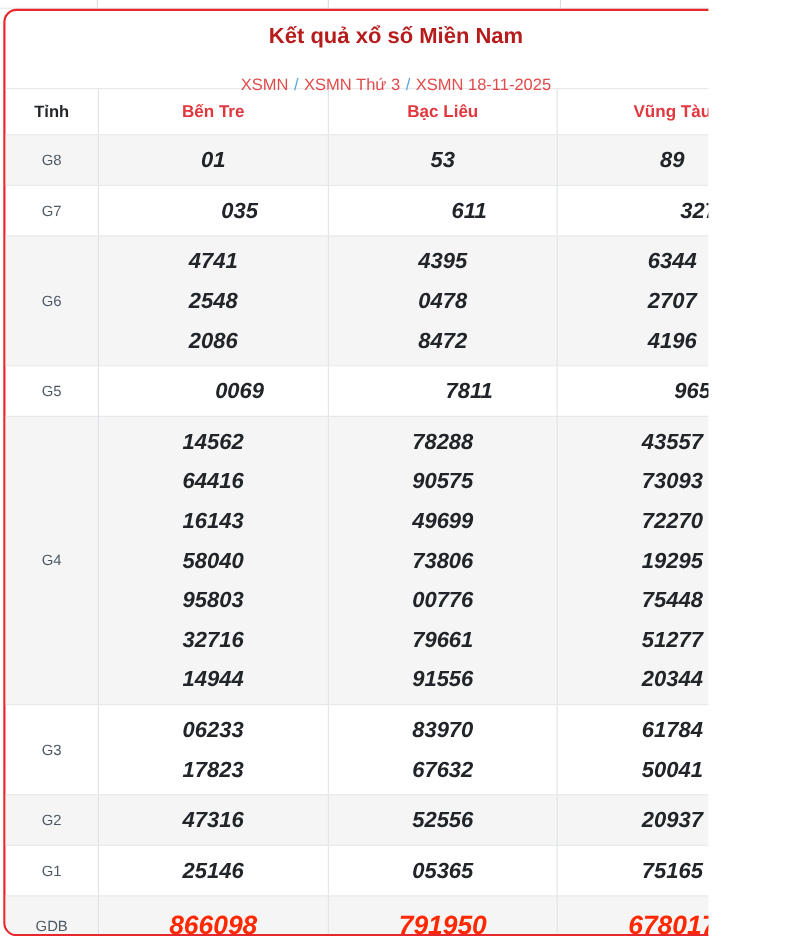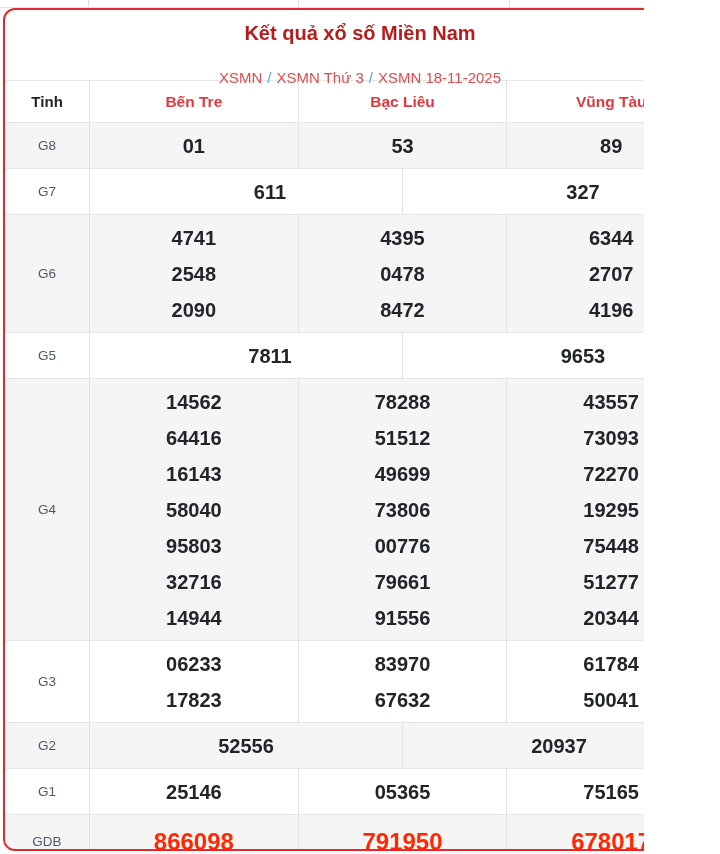--- a/index.html
+++ b/index.html
@@ -23,21 +23,21 @@
 
   .tbl{width:100%;}
   .row{display:flex;align-items:stretch;border-top:1px solid #e5e8ea;box-sizing:border-box;}
   .row.striped{background:#f5f5f6;}
   .cell{display:flex;flex-direction:column;justify-content:center;align-items:center;
         box-sizing:border-box;text-align:center;}
   .cell.lab{width:85px;flex:0 0 85px;border-right:1px solid #e0e3e6;
             font-size:13.5px;color:#4d5a66;}
   .cell.val{flex:1 1 0;font-weight:700;font-size:20px;color:#212529;}
   .cell.val:not(:last-child){border-right:1px solid #e0e3e6;}
-  .cell.val .num{line-height:36px;}
+  .cell.val .num{line-height:36px;font-style:italic;}
   .row.header{height:42px;}
   .row.header .cell{justify-content:center;}
   .row.header .cell.lab{font-size:15px;font-weight:700;color:#212529;}
   .row.header .cell.val{font-size:15.5px;font-weight:700;color:#e0383e;cursor:pointer;}
   .row.gdb .cell.val{color:#ff2800;font-size:24px;}
   .row.gdb .cell.val .num{line-height:1;}
 </style>
 </head>
 <body>
 
@@ -69,67 +69,73 @@
           <div class="cell val">
             <div class="num">53</div>
           </div>
           <div class="cell val">
             <div class="num">89</div>
           </div>
         </div>
         <div class="row" style="height: 46px; gap: 48px;">
           <div class="cell lab">G7</div>
           <div class="cell val">
+            <div class="num">035</div>
+          </div>
+          <div class="cell val">
             <div class="num">611</div>
           </div>
           <div class="cell val">
             <div class="num">327</div>
           </div>
         </div>
         <div class="row striped" style="height: 118px;">
           <div class="cell lab">G6</div>
           <div class="cell val">
             <div class="num">4741</div>
             <div class="num">2548</div>
-            <div class="num">2090</div>
+            <div class="num">2086</div>
           </div>
           <div class="cell val">
             <div class="num">4395</div>
             <div class="num">0478</div>
             <div class="num">8472</div>
           </div>
           <div class="cell val">
             <div class="num">6344</div>
             <div class="num">2707</div>
             <div class="num">4196</div>
           </div>
         </div>
         <div class="row" style="height: 46px; gap: 48px;">
           <div class="cell lab">G5</div>
+          <div class="cell val">
+            <div class="num">0069</div>
+          </div>
           <div class="cell val">
             <div class="num">7811</div>
           </div>
           <div class="cell val">
             <div class="num">9653</div>
           </div>
         </div>
         <div class="row striped" style="height: 262px;">
           <div class="cell lab">G4</div>
           <div class="cell val">
             <div class="num">14562</div>
             <div class="num">64416</div>
             <div class="num">16143</div>
             <div class="num">58040</div>
             <div class="num">95803</div>
             <div class="num">32716</div>
             <div class="num">14944</div>
           </div>
           <div class="cell val">
             <div class="num">78288</div>
-            <div class="num">51512</div>
+            <div class="num">90575</div>
             <div class="num">49699</div>
             <div class="num">73806</div>
             <div class="num">00776</div>
             <div class="num">79661</div>
             <div class="num">91556</div>
           </div>
           <div class="cell val">
             <div class="num">43557</div>
             <div class="num">73093</div>
             <div class="num">72270</div>
@@ -150,20 +156,23 @@
             <div class="num">67632</div>
           </div>
           <div class="cell val">
             <div class="num">61784</div>
             <div class="num">50041</div>
           </div>
         </div>
         <div class="row striped" style="height: 46px;">
           <div class="cell lab">G2</div>
           <div class="cell val">
+            <div class="num">47316</div>
+          </div>
+          <div class="cell val">
             <div class="num">52556</div>
           </div>
           <div class="cell val">
             <div class="num">20937</div>
           </div>
         </div>
         <div class="row" style="height: 46px;">
           <div class="cell lab">G1</div>
           <div class="cell val">
             <div class="num">25146</div>

